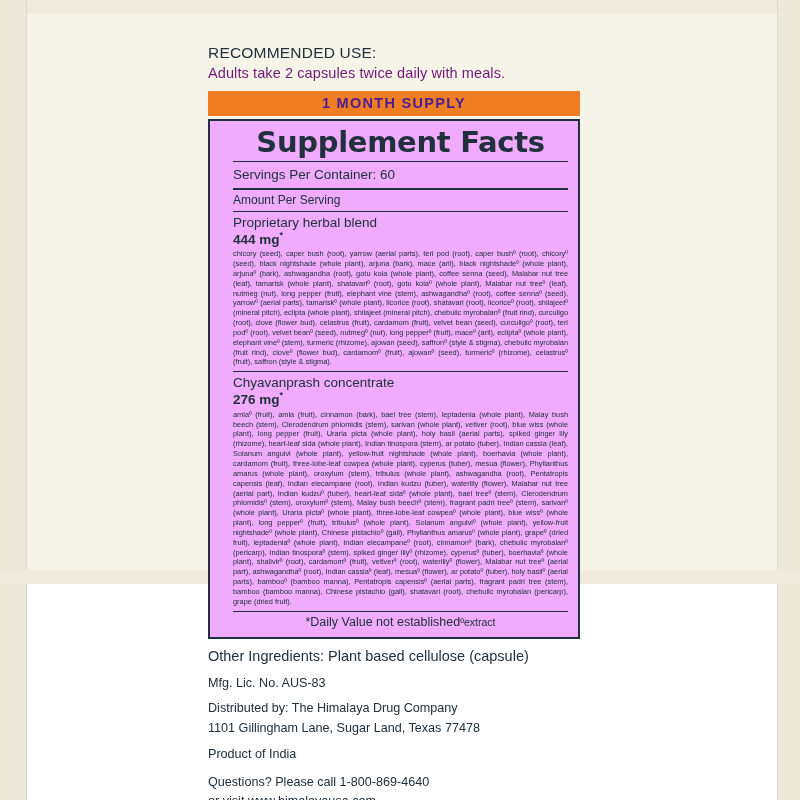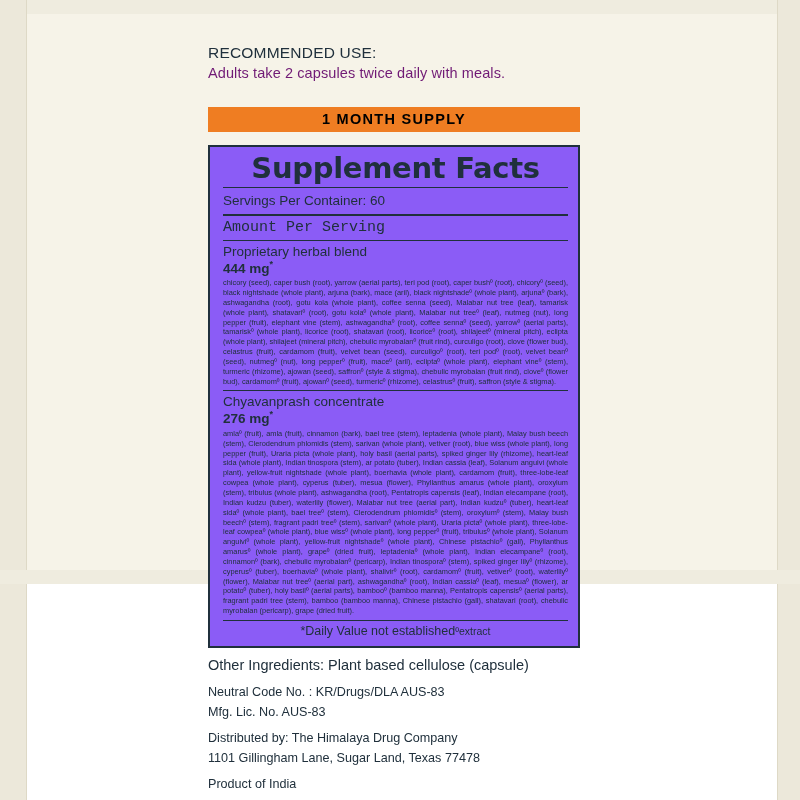--- a/index.html
+++ b/index.html
@@ -63,39 +63,39 @@
     font-family: "Liberation Sans", sans-serif;
   }
   .rec-sub {
     font-size: 14.5px;
     color: #701a75;
     margin-top: 3px;
     letter-spacing: 0.1px;
   }
 
   .supply-bar {
-    margin-top: 26px;
+    margin-top: 10px;
     background: #ef7d22;
-    color: #000000;
+    color: #4c1d95;
     text-align: center;
     font-size: 14.5px;
     font-weight: bold;
     letter-spacing: 1.3px;
     padding: 4px 0 5px 0;
     width: 372px;
     box-sizing: border-box;
   }
 
   .facts-box {
-    margin-top: 13px;
+    margin-top: 3px;
     border: 2px solid #20303c;
-    background: #8b5cf6;
+    background: #f0abfc;
     width: 372px;
     box-sizing: border-box;
-    padding: 6px 10px 8px 13px;
+    padding: 6px 10px 8px 23px;
   }
   .facts-title {
     text-align: center;
     font-size: 29px;
     color: #20303c;
     font-weight: bold;
     letter-spacing: -0.3px;
     line-height: 1.05;
     font-family: "DejaVu Sans", sans-serif;
   }
@@ -107,24 +107,23 @@
   }
   .rule-thin {
     border-top: 1px solid #20303c;
     margin: 4px 0 3px 0;
   }
   .rule-med {
     border-top: 2px solid #20303c;
     margin: 3px 0 3px 0;
   }
   .amount-row {
-    font-size: 15px;
+    font-size: 12px;
     color: #20303c;
     font-weight: normal;
-    font-family: Liberation Mono, monospace;
   }
   .blend-row {
     display: flex;
     justify-content: space-between;
     align-items: baseline;
     font-size: 13.5px;
     color: #20303c;
     margin-top: 1px;
     flex-direction: column;
   }
@@ -217,21 +216,20 @@
 
       <div class="foot-row">
         <span>*Daily Value not established</span>
         <span class="foot-note-sm">ºextract</span>
       </div>
     </div>
 
     <div class="other-ing">Other Ingredients:  Plant based cellulose (capsule)</div>
 
     <div class="info-block">
-      <div>Neutral Code No. : KR/Drugs/DLA AUS-83</div>
       <div>Mfg. Lic. No. AUS-83</div>
       <span class="gap"></span>
       <div>Distributed by: The Himalaya Drug Company</div>
       <div>1101 Gillingham Lane, Sugar Land, Texas 77478</div>
       <span class="gap"></span>
       <div>Product of India</div>
     </div>
 
     <div class="questions">
       <div>Questions? Please call 1-800-869-4640</div>

